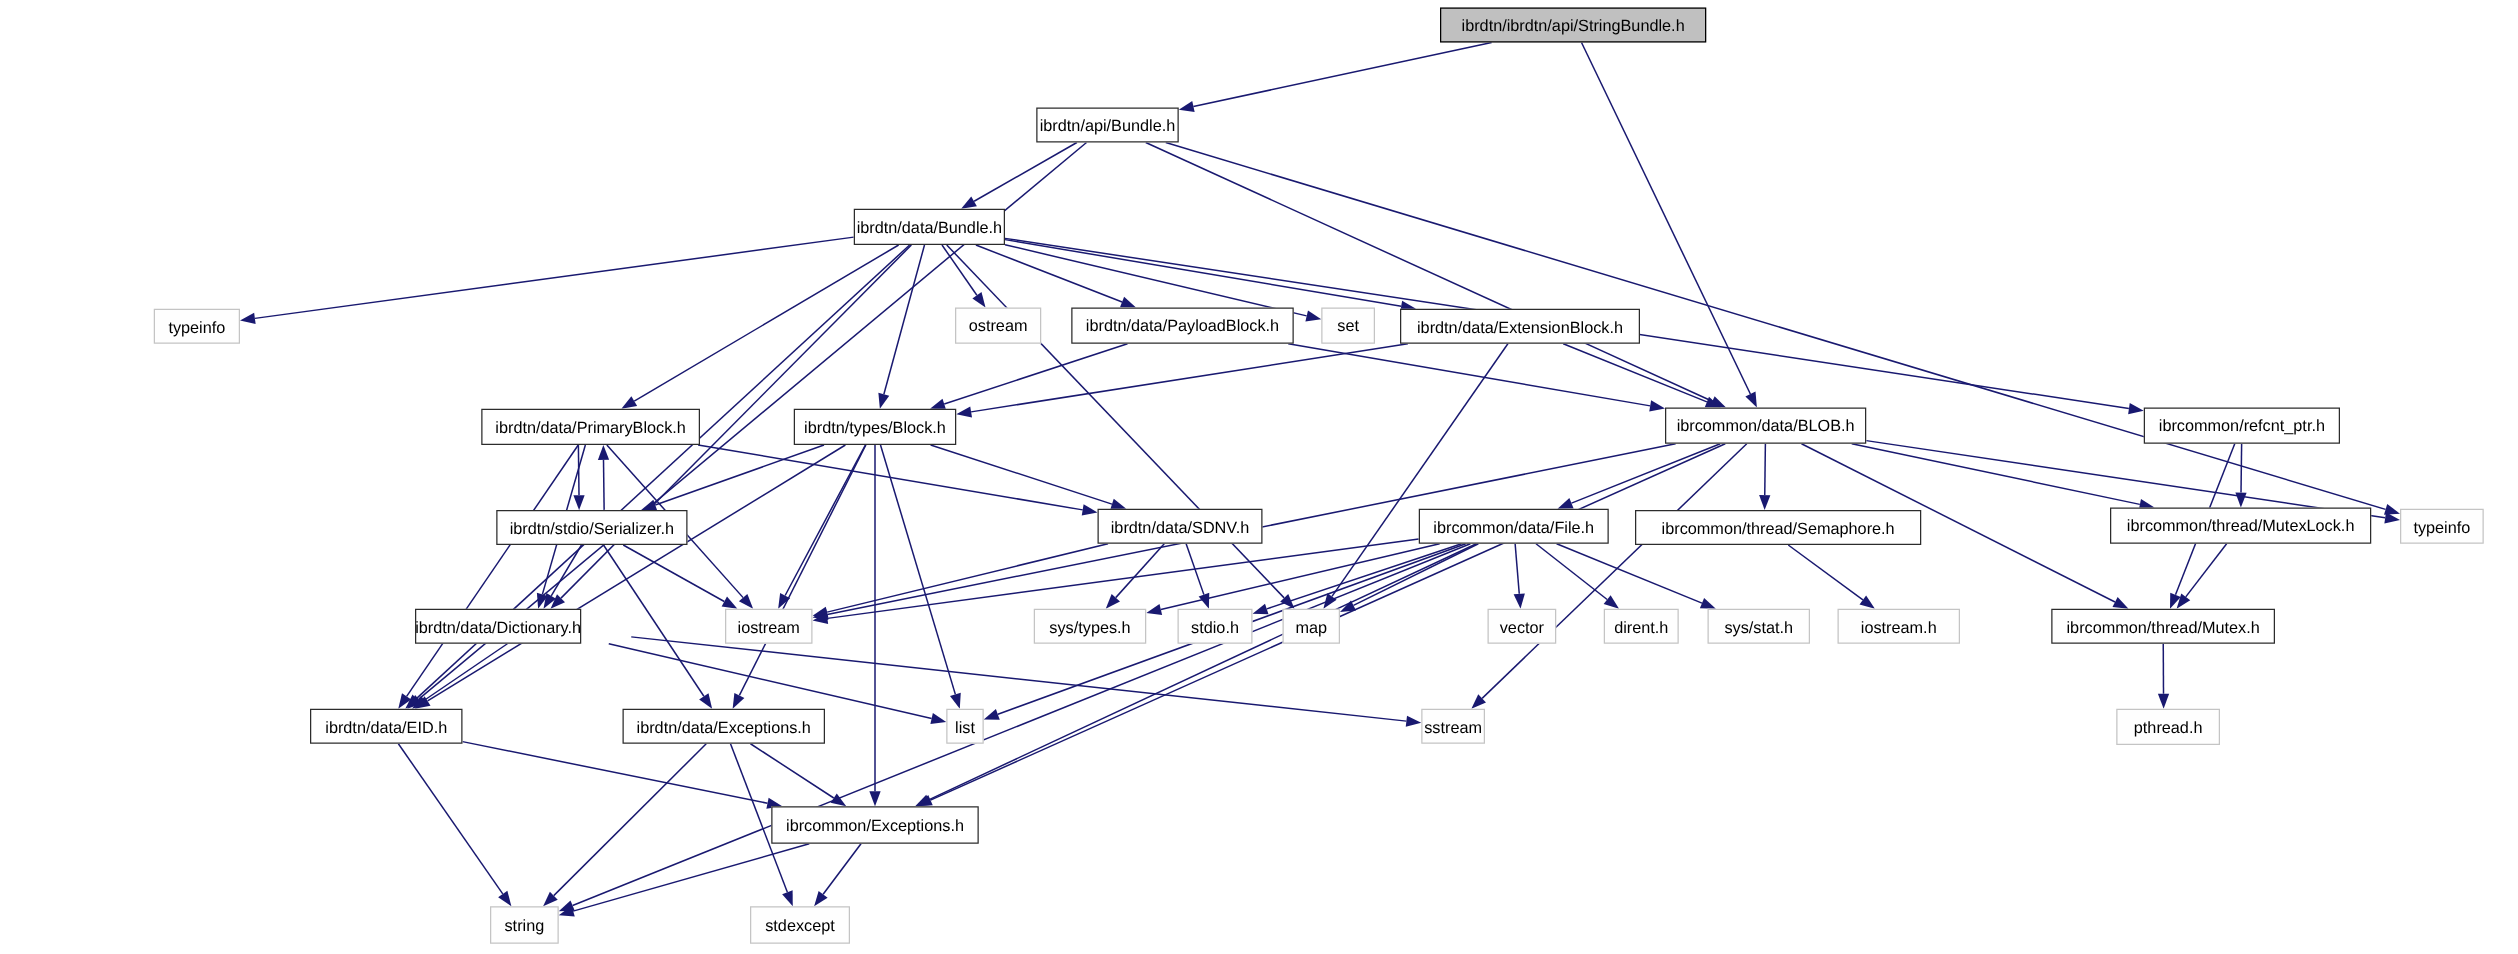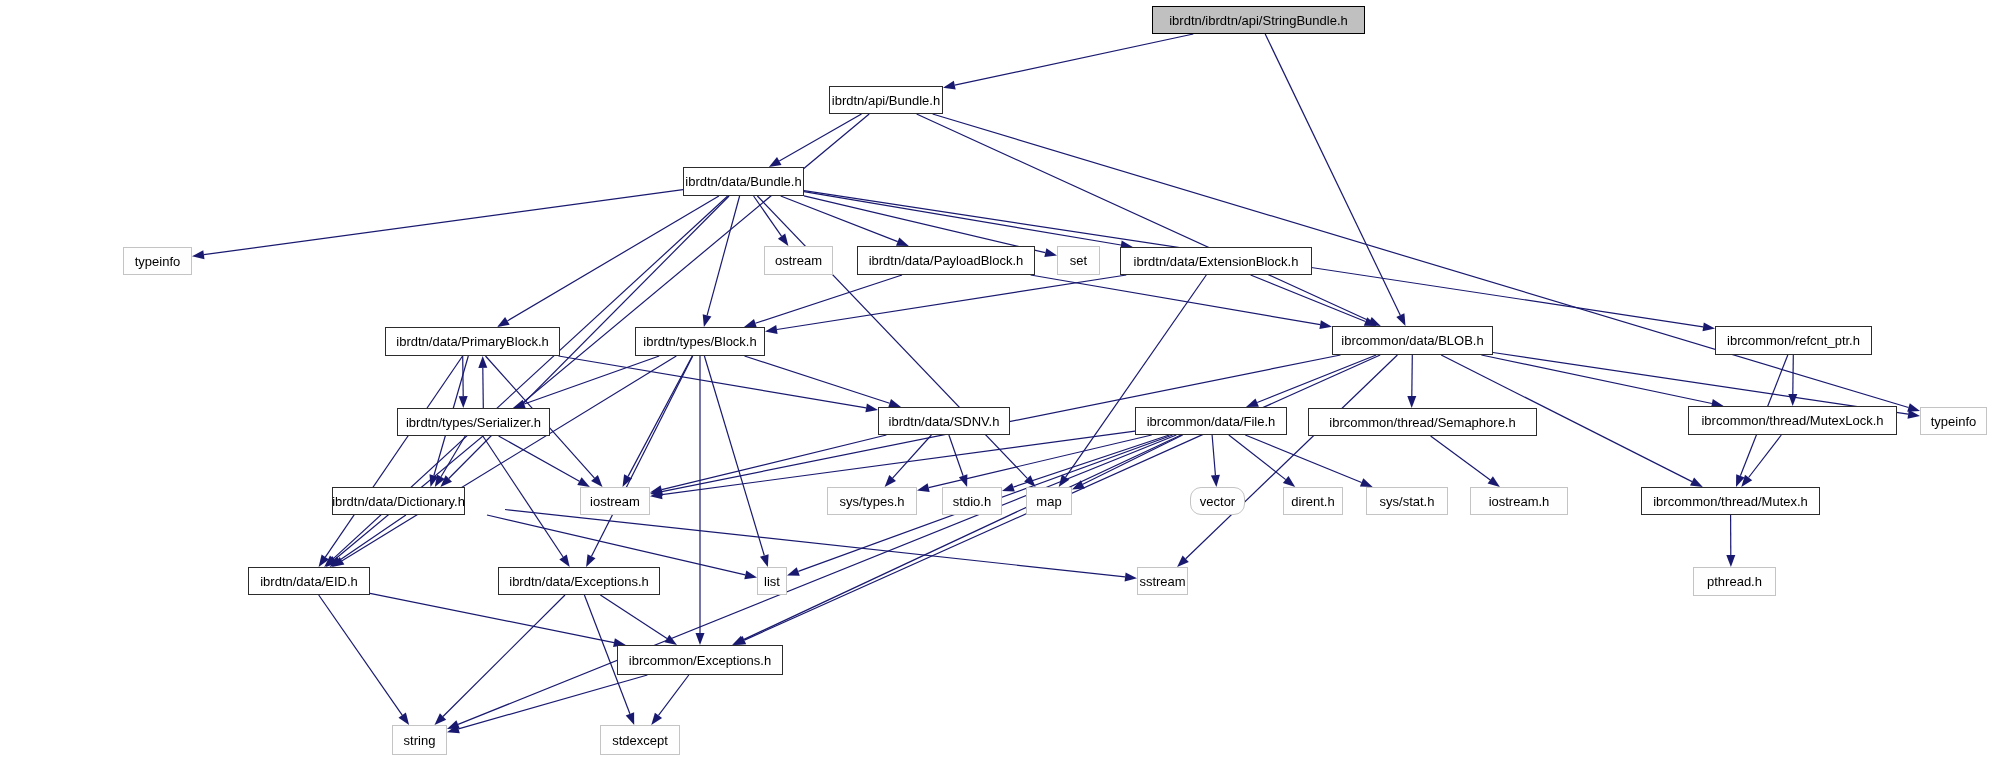--- a/index.html
+++ b/index.html
@@ -360,21 +360,21 @@
     <div class="node internal" style="left: 635px; top: 327px; width: 130px; height: 29px;">
       <span>ibrdtn/types/Block.h</span>
     </div>
     <div class="node internal" style="left: 1332px; top: 326px; width: 161px; height: 29px;">
       <span>ibrcommon/data/BLOB.h</span>
     </div>
     <div class="node internal" style="left: 1715px; top: 326px; width: 157px; height: 29px;">
       <span>ibrcommon/refcnt_ptr.h</span>
     </div>
     <div class="node internal" style="left: 397px; top: 408px; width: 153px; height: 28px;">
-      <span>ibrdtn/types/Serializer.h</span>
+      <span>ibrdtn/stdio/Serializer.h</span>
     </div>
     <div class="node internal" style="left: 878px; top: 407px; width: 132px; height: 28px;">
       <span>ibrdtn/data/SDNV.h</span>
     </div>
     <div class="node internal" style="left: 1135px; top: 407px; width: 152px; height: 28px;">
       <span>ibrcommon/data/File.h</span>
     </div>
     <div class="node internal" style="left: 1308px; top: 408px; width: 229px; height: 28px;">
       <span>ibrcommon/thread/Semaphore.h</span>
     </div>
@@ -392,21 +392,21 @@
     </div>
     <div class="node system" style="left: 827px; top: 487px; width: 90px; height: 28px;">
       <span>sys/types.h</span>
     </div>
     <div class="node system" style="left: 942px; top: 487px; width: 60px; height: 28px;">
       <span>stdio.h</span>
     </div>
     <div class="node system" style="left: 1026px; top: 487px; width: 46px; height: 28px;">
       <span>map</span>
     </div>
-    <div class="node system" style="left: 1190px; top: 487px; width: 55px; height: 28px; border-radius: 11px;">
+    <div class="node system" style="left: 1190px; top: 487px; width: 55px; height: 28px;">
       <span>vector</span>
     </div>
     <div class="node system" style="left: 1283px; top: 487px; width: 60px; height: 28px;">
       <span>dirent.h</span>
     </div>
     <div class="node system" style="left: 1366px; top: 487px; width: 82px; height: 28px;">
       <span>sys/stat.h</span>
     </div>
     <div class="node system" style="left: 1470px; top: 487px; width: 98px; height: 28px;">
       <span>iostream.h</span>

